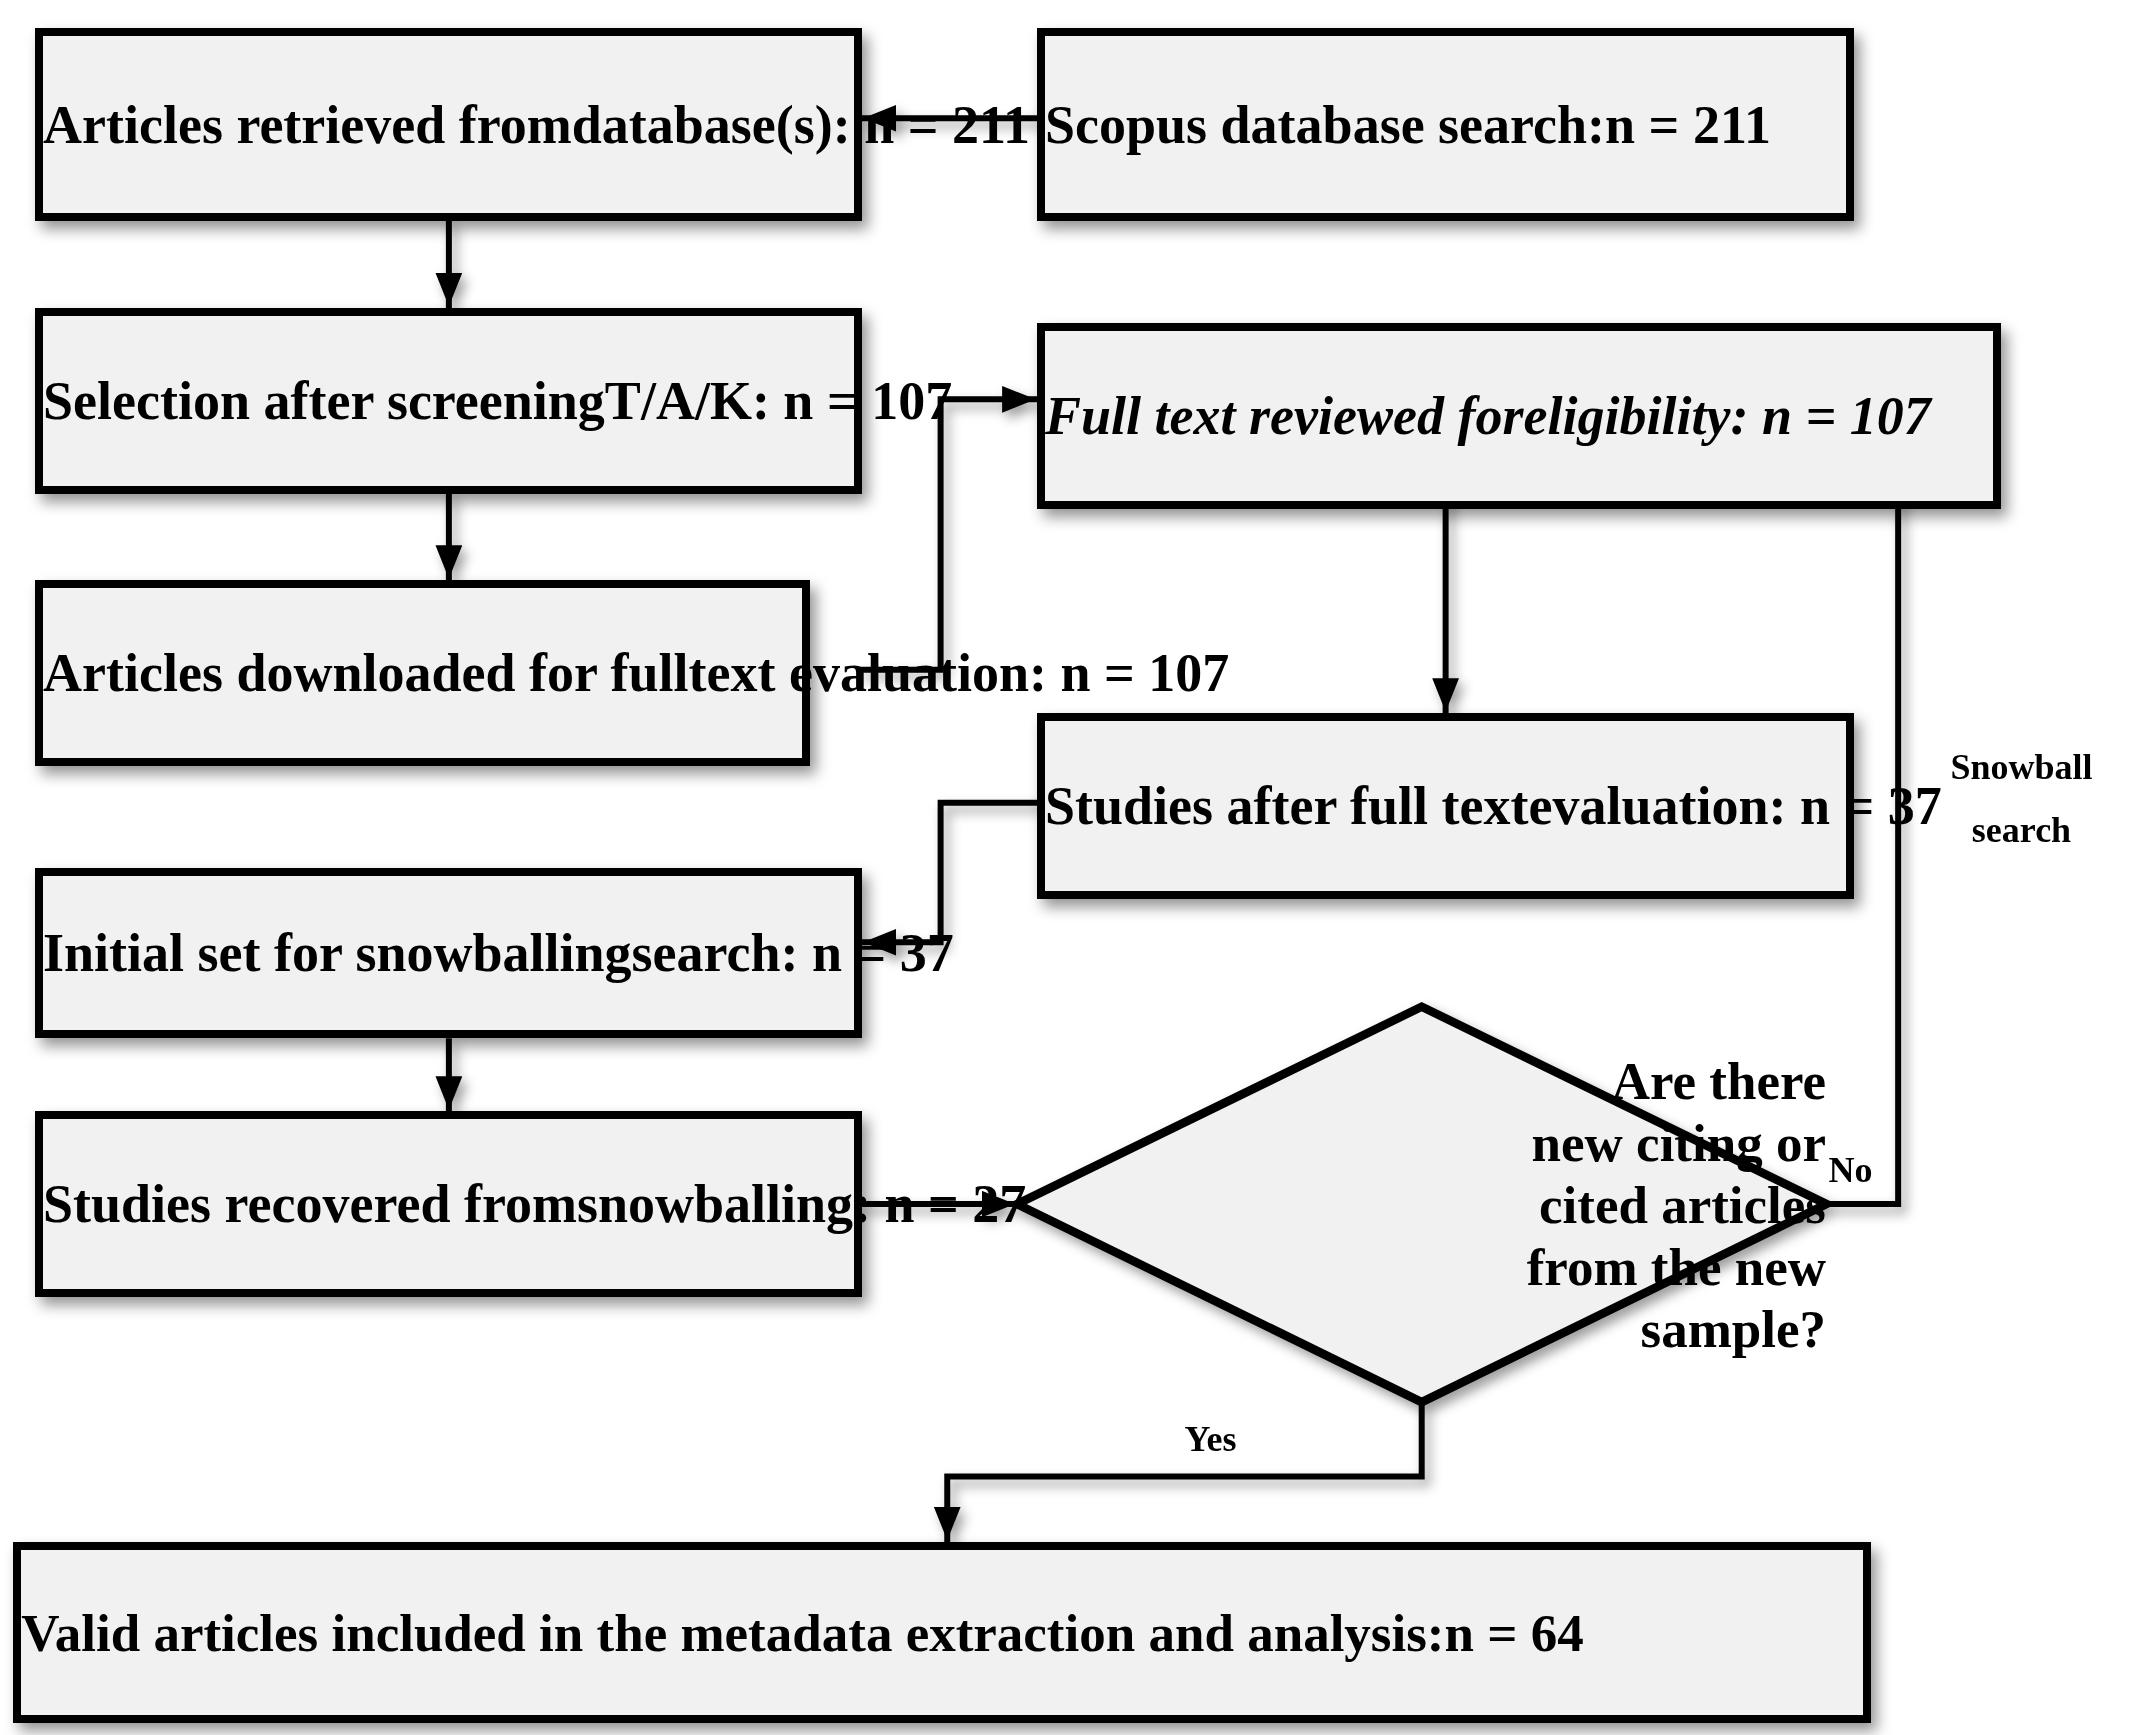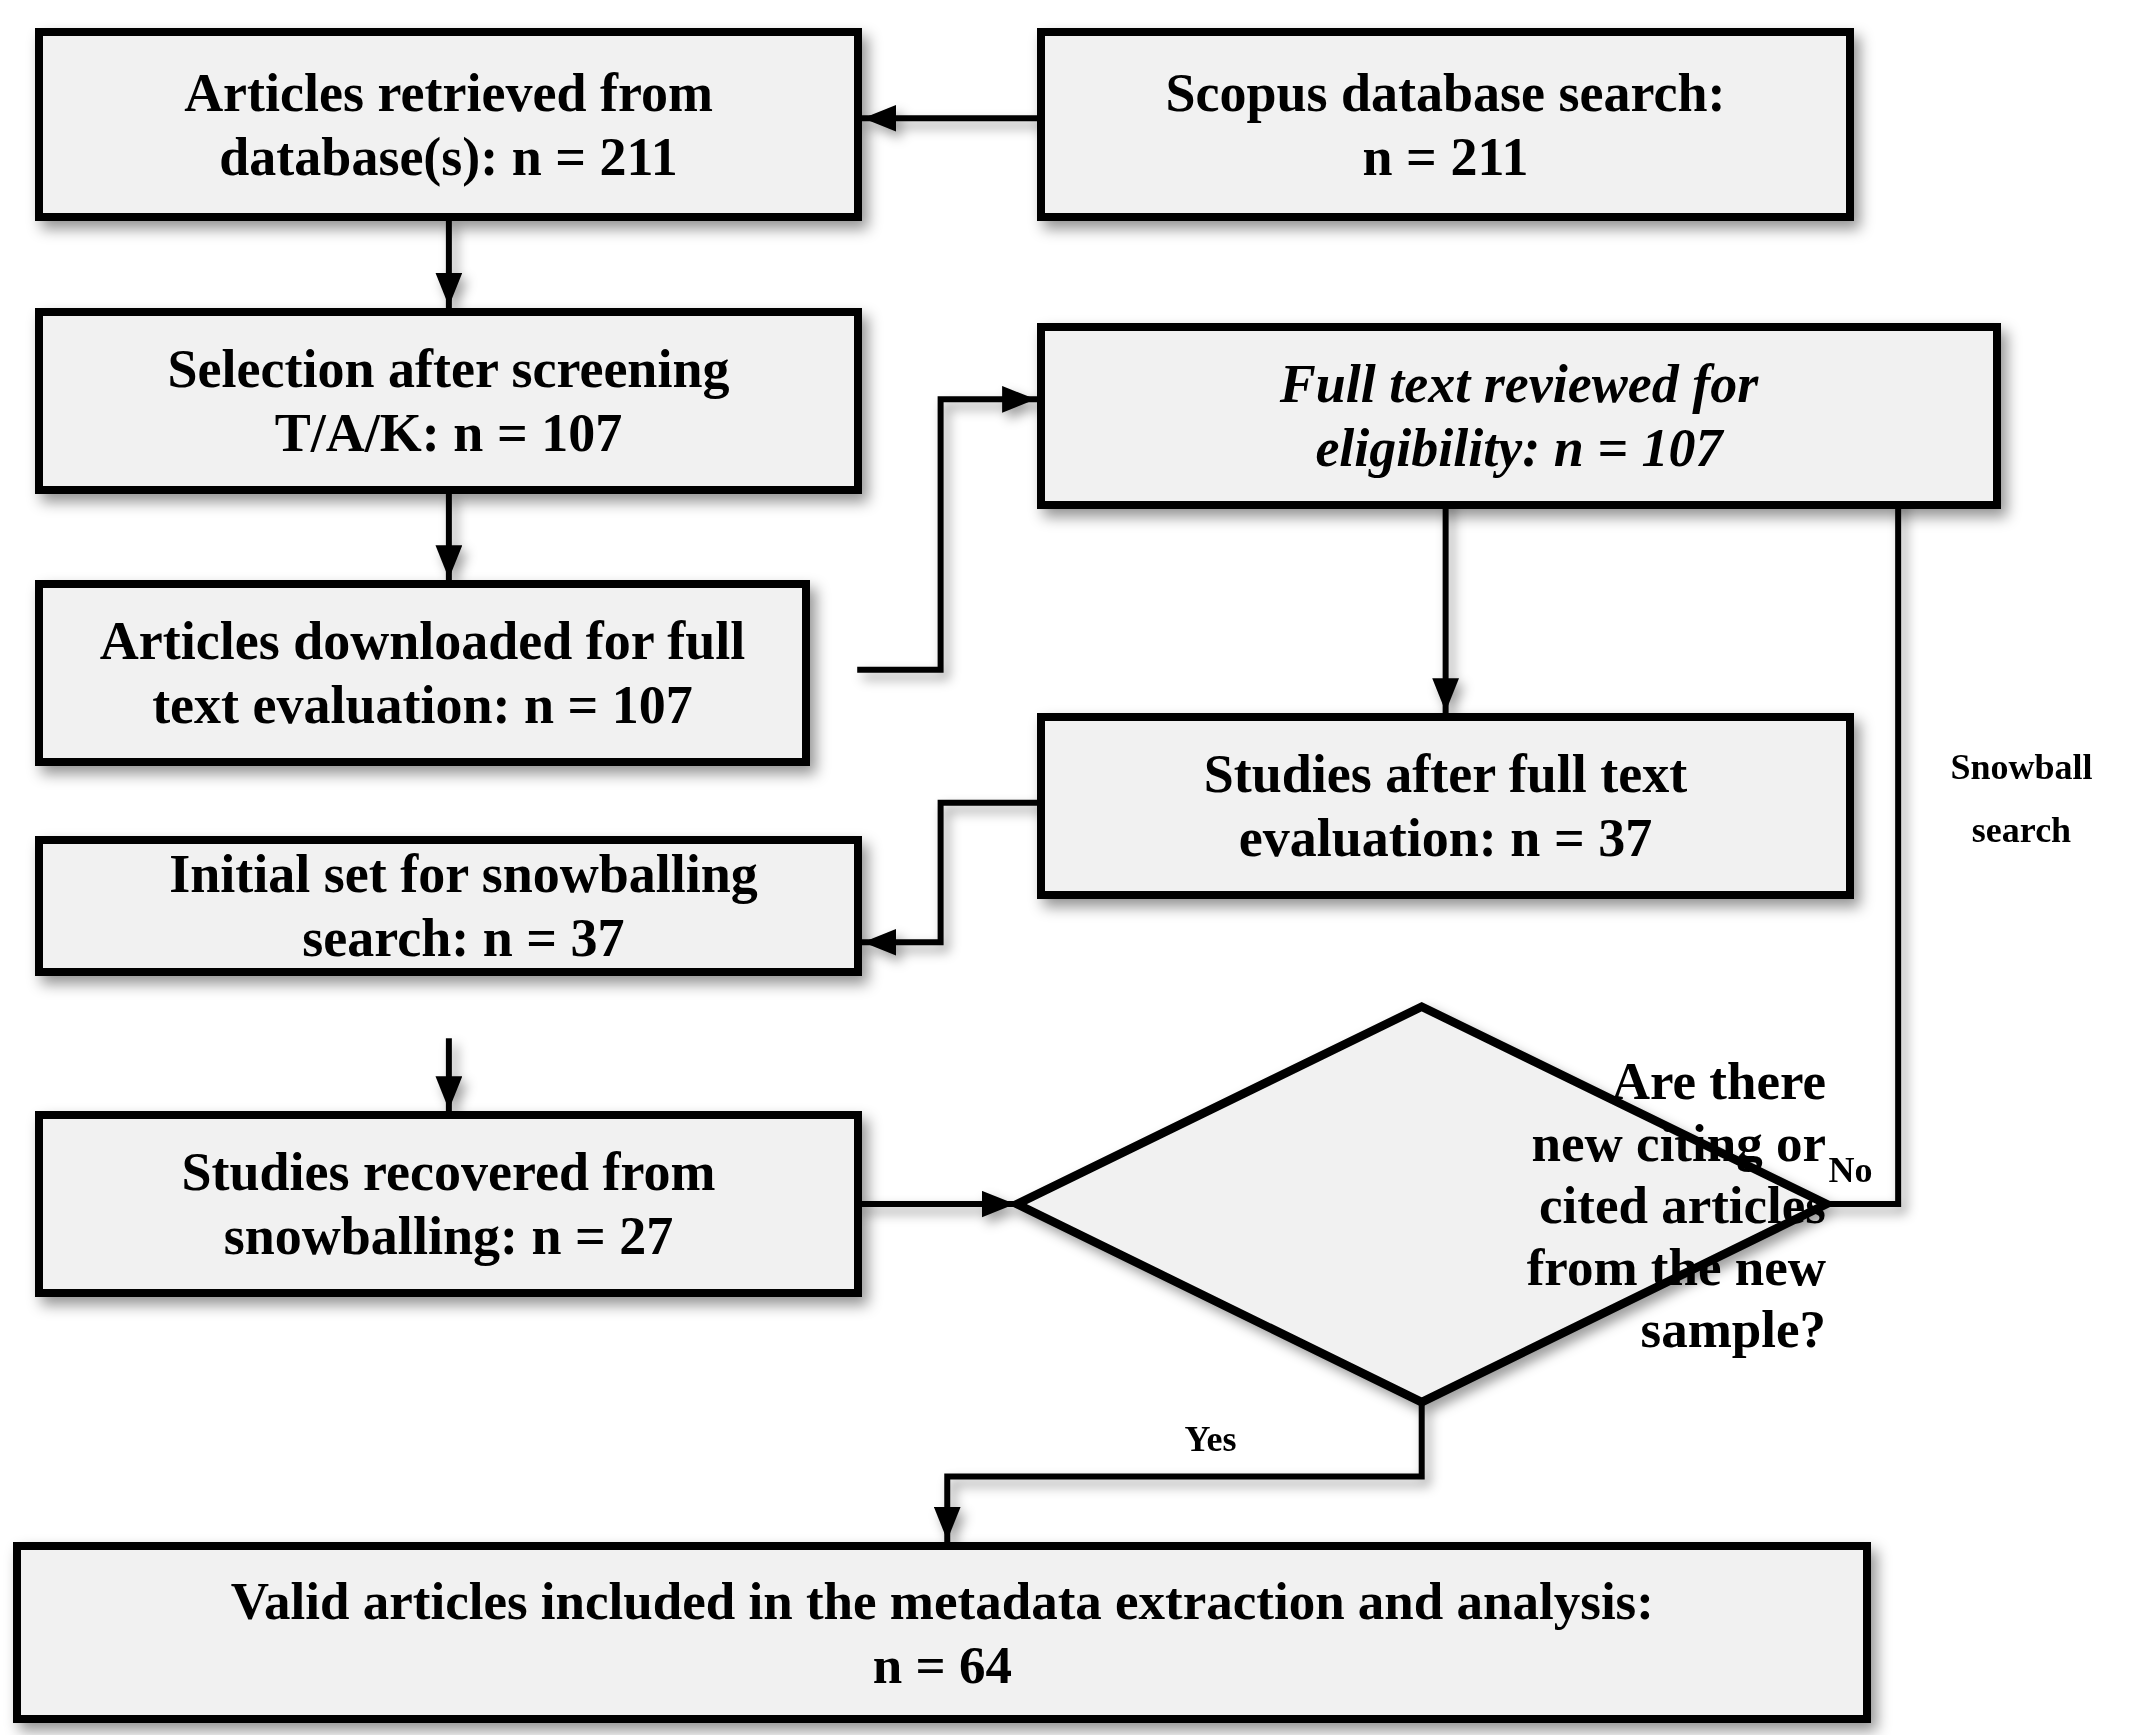--- a/index.html
+++ b/index.html
@@ -19,35 +19,35 @@
     left: 0; top: 0;
     width: 2151px; height: 1735px;
   }
   .box {
     position: absolute;
     box-sizing: border-box;
     background: #f1f1f1;
     border: 8.6px solid #000000;
     box-shadow: 6px 8px 13.3px rgba(0,0,0,0.42);
     display: flex;
-    flex-direction: column;
-    justify-content: center;
+    flex-direction: row;
+    justify-content: flex-start;
     align-items: center;
     text-align: center;
     font-size: 54px;
     line-height: 64px;
   }
   .box span { white-space: nowrap; }
   .box-a { left: 35px;   top: 28px;   width: 827px; height: 193px; }
   .box-b { left: 1037px; top: 28px;   width: 817px; height: 193px; }
   .box-c { left: 35px;   top: 308px;  width: 827px; height: 186px; }
   .box-d { left: 35px;   top: 580px;  width: 775px; height: 186px; }
   .box-e { left: 1037px; top: 323px;  width: 964px; height: 186px; font-style: italic; }
   .box-f { left: 1037px; top: 713px; width: 817px; height: 186px; }
-  .box-g { left: 35px;   top: 836px; width: 827px; height: 140px; padding-left: 30px; }
+  .box-g { left: 35px;   top: 868px; width: 827px; height: 170px; }
   .box-h { left: 35px;   top: 1111px; width: 827px; height: 186px; }
   .box-i { left: 13.3px;   top: 1542px; width: 1858px; height: 181px; font-size: 53px; }
   .diamond-text {
     position: absolute;
     left: 1017px; top: 1007px;
     width: 809px; height: 395px;
     display: flex;
     flex-direction: column;
     justify-content: center;
     align-items: flex-end;

